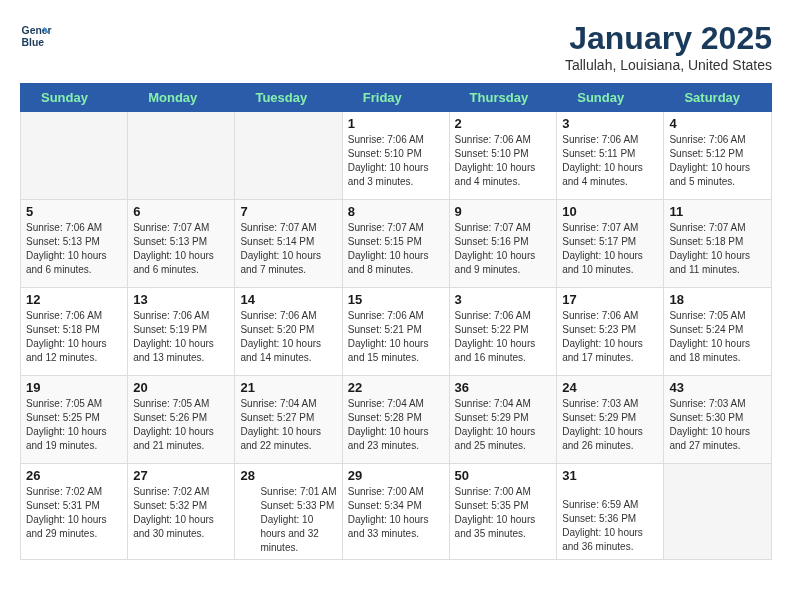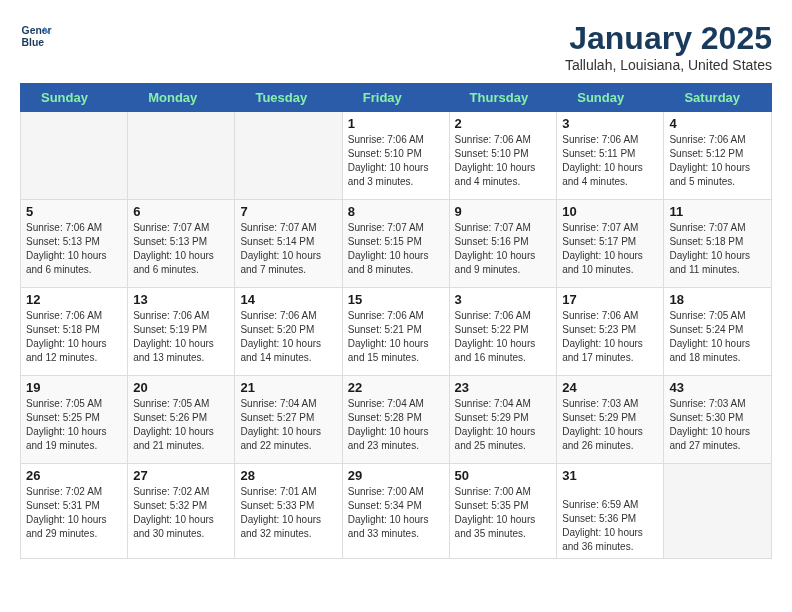--- a/index.html
+++ b/index.html
@@ -248,21 +248,21 @@
 Sunset: 5:27 PM
 Daylight: 10 hours and 22 minutes.</div>
         </td>
         <td>
           <div class="day-num">22</div>
           <div class="day-info" style="white-space: pre-line;">Sunrise: 7:04 AM
 Sunset: 5:28 PM
 Daylight: 10 hours and 23 minutes.</div>
         </td>
         <td>
-          <div class="day-num">23</div>
+          <div class="day-num">36</div>
           <div class="day-info" style="white-space: pre-line;">Sunrise: 7:04 AM
 Sunset: 5:29 PM
 Daylight: 10 hours and 25 minutes.</div>
         </td>
         <td>
           <div class="day-num">24</div>
           <div class="day-info" style="white-space: pre-line;">Sunrise: 7:03 AM
 Sunset: 5:29 PM
 Daylight: 10 hours and 26 minutes.</div>
         </td>
@@ -281,21 +281,21 @@
 Daylight: 10 hours and 29 minutes.</div>
         </td>
         <td>
           <div class="day-num">27</div>
           <div class="day-info" style="white-space: pre-line;">Sunrise: 7:02 AM
 Sunset: 5:32 PM
 Daylight: 10 hours and 30 minutes.</div>
         </td>
         <td>
           <div class="day-num">28</div>
-          <div class="day-info" style="white-space: pre-line;">Sunrise: 7:01 AM
+          <div class="day-info" style="white-space: pre-line; margin-left: 20px;">Sunrise: 7:01 AM
 Sunset: 5:33 PM
 Daylight: 10 hours and 32 minutes.</div>
         </td>
         <td>
           <div class="day-num">29</div>
           <div class="day-info" style="white-space: pre-line;">Sunrise: 7:00 AM
 Sunset: 5:34 PM
 Daylight: 10 hours and 33 minutes.</div>
         </td>
         <td>

